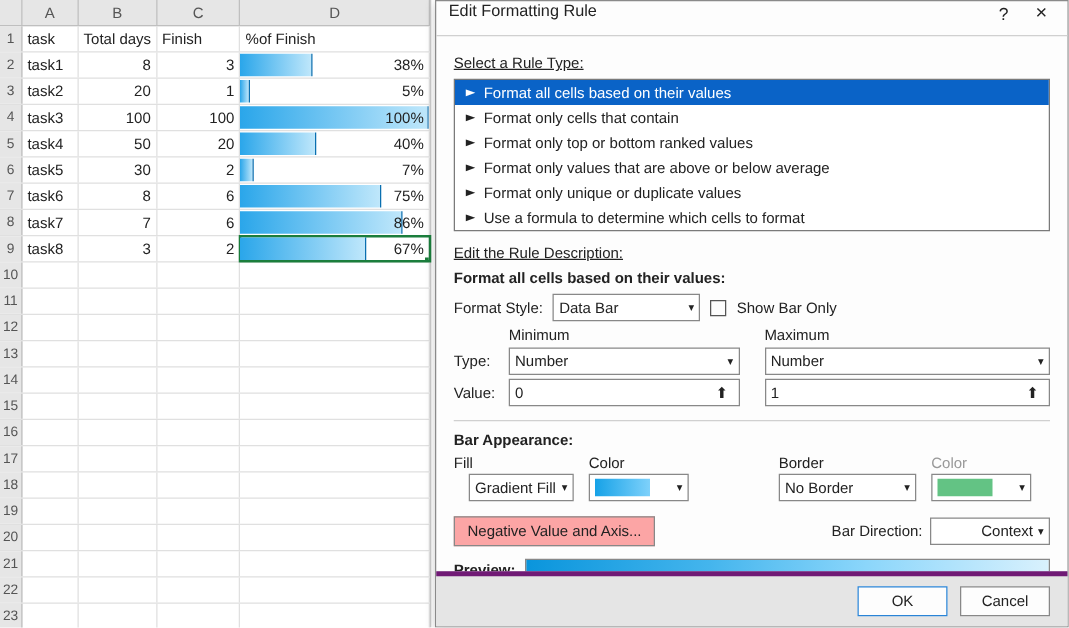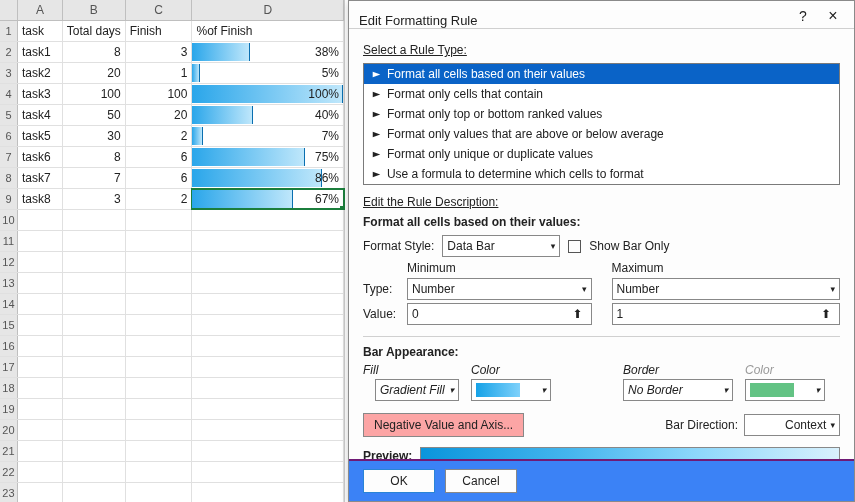--- a/index.html
+++ b/index.html
@@ -18,21 +18,21 @@
   .cell { border-right: 1px solid #e0e0e0; line-height: 21px; padding: 0 4px; overflow: hidden; white-space: nowrap; }
   .cell.num { text-align: right; }
   .dcell { position: relative; text-align: right; }
   .dcell .bar { position: absolute; left: 0; top: 1px; bottom: 1px; background: linear-gradient(to right,#2aa6ea,#bfe7fb); border-right: 1px solid #0a6fb0; }
   .dcell .val { position: absolute; right: 4px; top: 0; line-height: 21px; }
   .dcell.selected { outline: 2px solid #1b7e3c; outline-offset: -1px; }
   .dcell.selected::after { content:""; position:absolute; right:-3px; bottom:-3px; width:6px; height:6px; background:#1b7e3c; }
 
   
   .dialog { position: absolute; left: 348px; top: 0; width: 507px; height: 502px; background: #fdfdfd; border: 1px solid #8a8a8a; box-shadow: 0 2px 8px rgba(0,0,0,.2); }
-  .titlebar { display: flex; align-items: flex-end; height: 28px; padding: 0 6px 0 10px; border-bottom: 1px solid #d0d0d0; font-size: 13px; }
+  .titlebar { display: flex; align-items: flex-start; height: 28px; padding: 0 6px 0 10px; border-bottom: 1px solid #d0d0d0; font-size: 13px; }
   .titlebar .title { flex: 1; }
   .titlebar .help, .titlebar .close { width: 30px; height: 22px; text-align: center; line-height: 20px; font-size: 14px; }
   .titlebar .close { font-size: 16px; }
   .dbody { padding: 8px 14px 10px 14px; }
   .lbl-u { text-decoration: underline; }
   .ruletype { margin: 6px 0 10px 0; border: 1px solid #7a7a7a; background: #fff; }
   .ruleitem { padding: 3px 8px; display:flex; align-items:center; gap:6px; }
   .ruleitem.selected { background: #0a63c7; color:#fff; }
   .arrow { font-size: 9px; transform: scaleX(1.4); }
   .section { margin: 6px 0 4px 0; }
@@ -48,21 +48,21 @@
   .mmrow .lab { width:38px; }
   .wide { flex:1; justify-content:space-between; }
   .iconbtn { width:18px; text-align:center; }
   .appear { display:flex; gap:12px; margin-top:4px; }
   .acol { display:flex; flex-direction:column; gap:2px; }
   .swatch { width:44px; height:14px; margin-right:2px; }
   .sw-blue { background: linear-gradient(to right,#16a2e7,#7ed1fb); }
   .sw-green { background:#63c384; }
   .btnflat { border:1px solid #888; background:#fca5a5; height:24px; padding:0 10px; display:inline-flex; align-items:center; }
   .previewbar { flex:1; height:18px; border:1px solid #888; background: linear-gradient(to right,#0a95dc 0%,#44b5ed 35%,#8bd6fb 65%,#d9f1fd 100%); }
-  .footer { position:absolute; left:0; right:0; bottom:0; border-top:2px solid #701a75; padding:8px 14px; display:flex; justify-content:flex-start; gap:10px; background:#3b82f6; }
+  .footer { position:absolute; left:0; right:0; bottom:0; border-top:4px solid #701a75; padding:8px 14px; display:flex; justify-content:flex-end; gap:10px; background:#e5e5e5; }
   .btn { border:1px solid #888; background:#fdfdfd; height:24px; min-width:72px; text-align:center; line-height:22px; }
   .btn.primary { border:1px solid #2a84d6; }
   .cbx { width:13px; height:13px; border:1px solid #555; display:inline-block; vertical-align:middle; }
   hr.div { border:none; border-top:1px solid #d0d0d0; margin:8px 0; }
 </style>
 </head>
 <body>
 <div class="stage">
 
 <div class="sheet">
@@ -340,21 +340,21 @@
           <span class="txt wide">
             <span>1</span>
             <span class="iconbtn">⬆</span>
           </span>
         </div>
       </div>
     </div>
 
     <hr class="div">
     <div class="bold">Bar Appearance:</div>
-    <div class="appear" style="margin-top:4px;font-style:italic;">
+    <div class="appear" style="margin-top:4px;">
       <div class="acol" style="width:96px;">
         <span>Fill</span>
         <span class="combo" style="justify-content:space-between;margin-left:12px;">
           <span>Gradient Fill</span>
           <span class="caret">▾</span>
         </span>
       </div>
       <div class="acol" style="width:80px;">
         <span>Color</span>
         <span class="combo" style="justify-content:space-between;">

